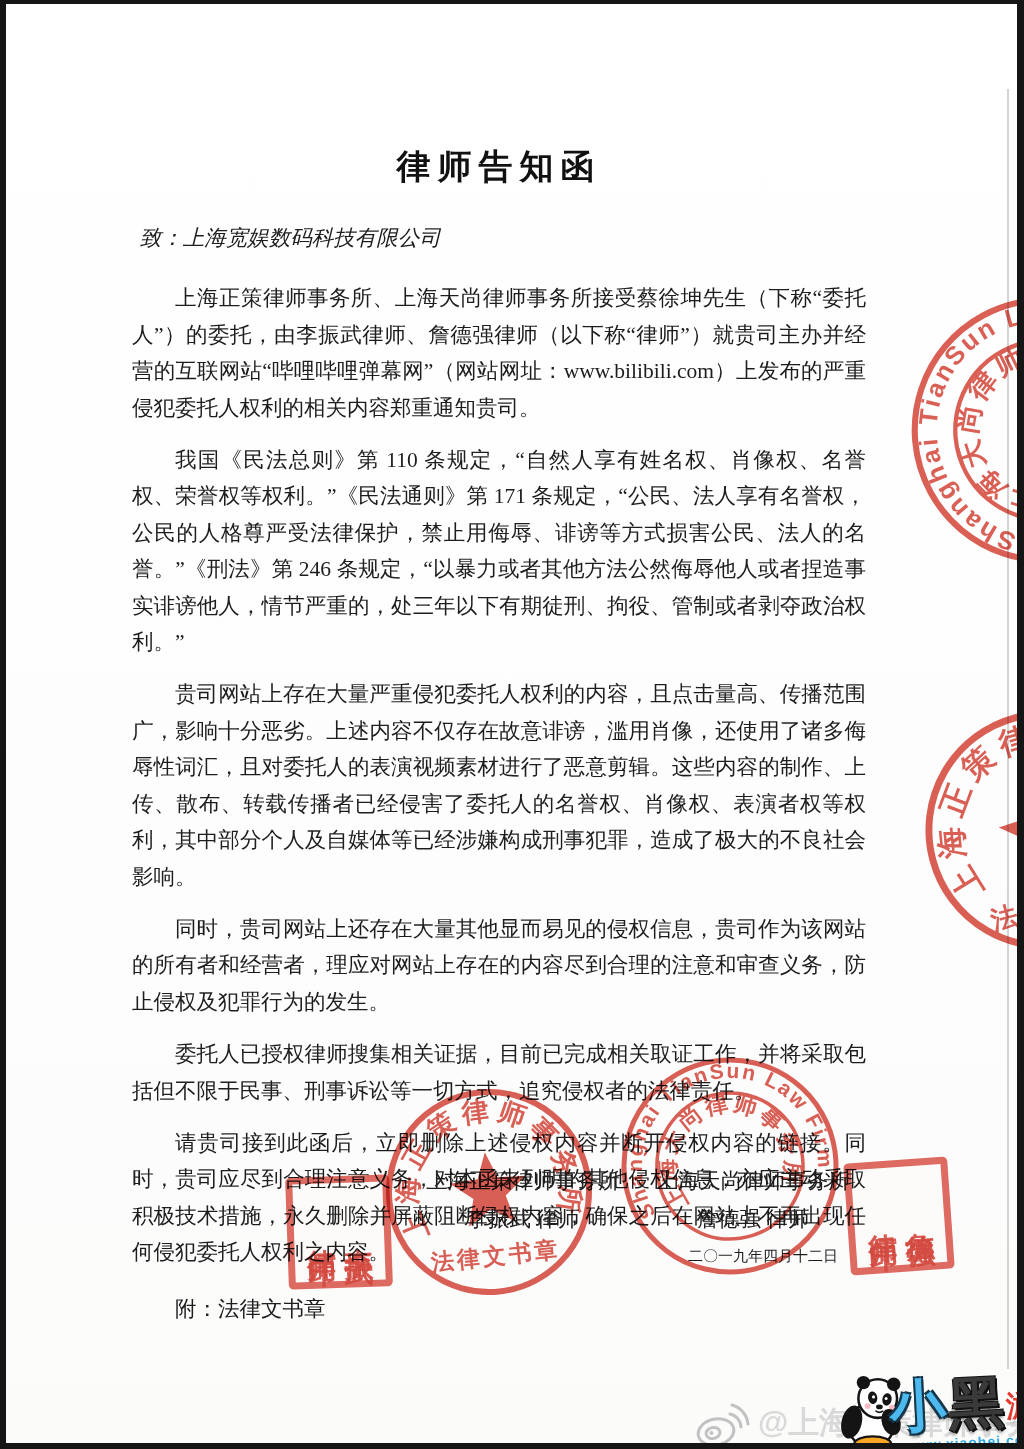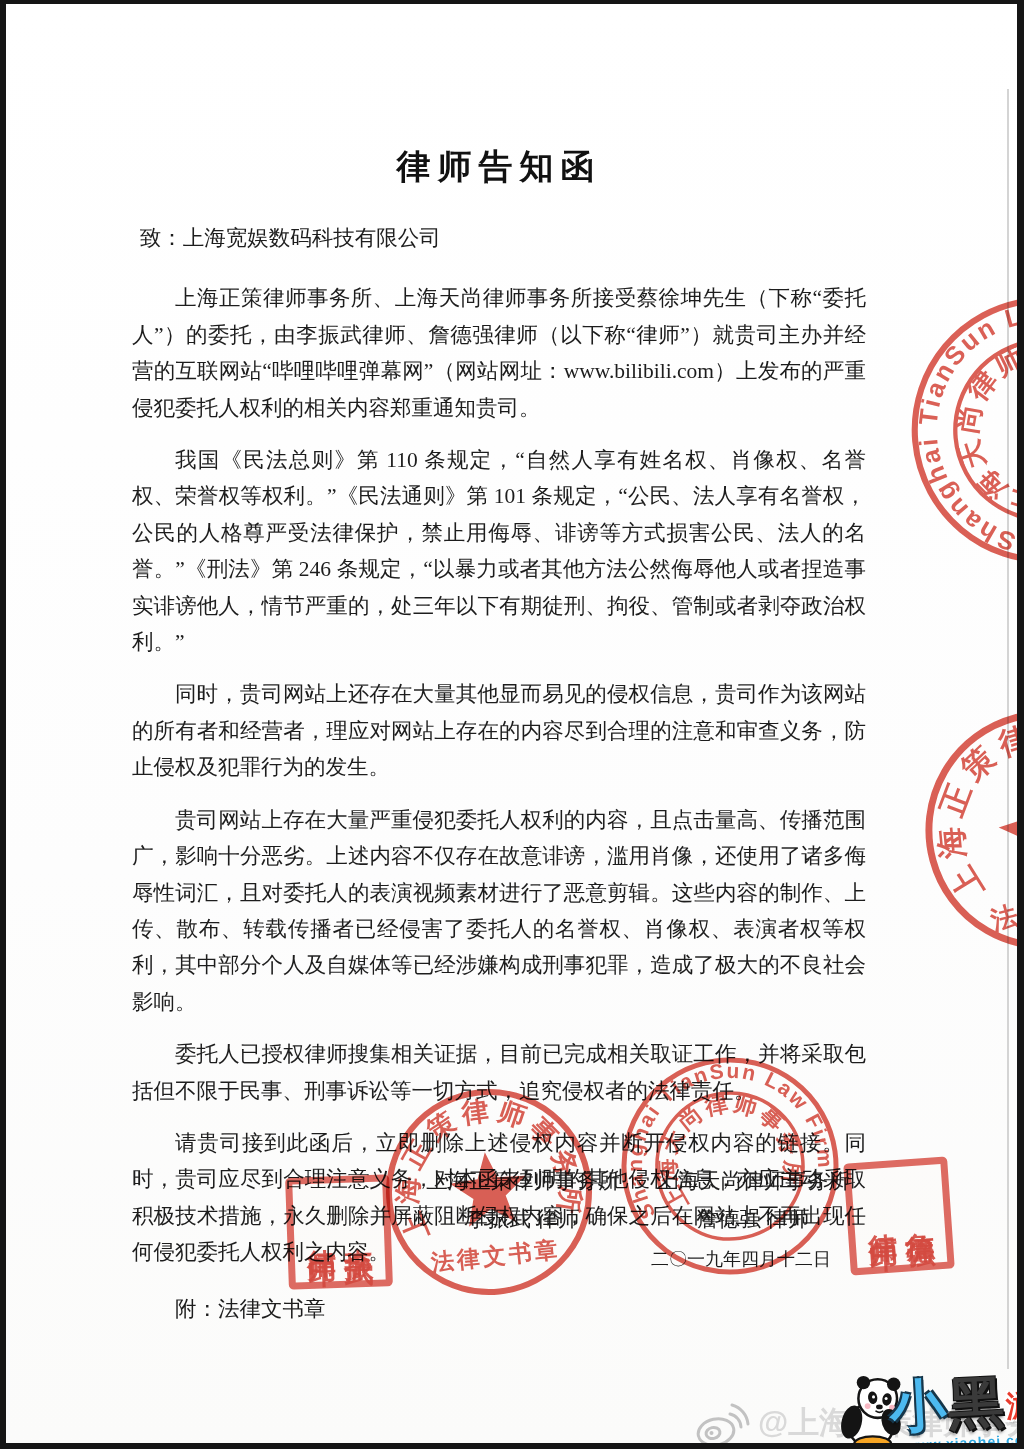--- a/index.html
+++ b/index.html
@@ -19,27 +19,27 @@
   }
   
   .doc{
     position:absolute;left:110px;top:143px;width:766px;
     color:#1d1d1d;font-size:21.5px;line-height:36.4px;
   }
   .doc-title{
     margin:0 0 33px 0;text-align:center;
     font-size:34px;line-height:40px;font-weight:bold;letter-spacing:7px;color:#111;
   }
-  .recipient{margin:0 0 24px 0;text-indent:1.1em;}
+  .recipient{margin:0 0 24px 0;text-indent:1.1em;font-style:italic;}
   .para{margin:16px;text-indent:2em;text-align:justify;}
   .attachment{margin-top:20px;text-indent:2em;}
   .sig-col{position:absolute;width:210px;text-align:center;color:#1d1d1d;font-size:21.5px;line-height:38px;}
   .sig-col.col1{left:412px;top:1158px;}
   .sig-col.col2{left:642px;top:1158px;}
-  .sig-date{position:absolute;left:645px;top:1243px;width:220px;text-align:left;color:#1d1d1d;font-size:18px;}
+  .sig-date{position:absolute;left:612px;top:1243px;width:220px;text-align:right;color:#1d1d1d;font-size:15px;}
   
   .stamp{position:absolute;mix-blend-mode:multiply;opacity:.88;pointer-events:none;}
   .stamp svg{display:block;width:100%;height:100%;}
   .seal{
     position:absolute;display:flex;flex-direction:row;justify-content:center;align-items:center;gap:8px;
     border:7px solid rgba(214,62,50,.85);border-radius:5px;
     mix-blend-mode:multiply;opacity:.9;background:rgba(255,235,232,.12);
   }
   .seal-col{
     writing-mode:vertical-rl;text-orientation:upright;
@@ -82,23 +82,23 @@
 <body>
 
 <div class="page">
 
   <div class="scan-edge"></div>
 
   <div class="doc">
     <h1 class="doc-title">律师告知函</h1>
     <div class="recipient">致：上海宽娱数码科技有限公司</div>
     <p class="para">上海正策律师事务所、上海天尚律师事务所接受蔡徐坤先生（下称“委托人”）的委托，由李振武律师、詹德强律师（以下称“律师”）就贵司主办并经营的互联网站“哔哩哔哩弹幕网”（网站网址：www.bilibili.com）上发布的严重侵犯委托人权利的相关内容郑重通知贵司。</p>
-    <p class="para">我国《民法总则》第 110 条规定，“自然人享有姓名权、肖像权、名誉权、荣誉权等权利。”《民法通则》第 101 条规定，“公民、法人享有名誉权，公民的人格尊严受法律保护，禁止用侮辱、诽谤等方式损害公民、法人的名誉。”《刑法》第 246 条规定，“以暴力或者其他方法公然侮辱他人或者捏造事实诽谤他人，情节严重的，处三年以下有期徒刑、拘役、管制或者剥夺政治权利。”</p>
+    <p class="para">我国《民法总则》第 110 条规定，“自然人享有姓名权、肖像权、名誉权、荣誉权等权利。”《民法通则》第 171 条规定，“公民、法人享有名誉权，公民的人格尊严受法律保护，禁止用侮辱、诽谤等方式损害公民、法人的名誉。”《刑法》第 246 条规定，“以暴力或者其他方法公然侮辱他人或者捏造事实诽谤他人，情节严重的，处三年以下有期徒刑、拘役、管制或者剥夺政治权利。”</p>
+    <p class="para">贵司网站上存在大量严重侵犯委托人权利的内容，且点击量高、传播范围广，影响十分恶劣。上述内容不仅存在故意诽谤，滥用肖像，还使用了诸多侮辱性词汇，且对委托人的表演视频素材进行了恶意剪辑。这些内容的制作、上传、散布、转载传播者已经侵害了委托人的名誉权、肖像权、表演者权等权利，其中部分个人及自媒体等已经涉嫌构成刑事犯罪，造成了极大的不良社会影响。</p>
     <p class="para">同时，贵司网站上还存在大量其他显而易见的侵权信息，贵司作为该网站的所有者和经营者，理应对网站上存在的内容尽到合理的注意和审查义务，防止侵权及犯罪行为的发生。</p>
-    <p class="para">贵司网站上存在大量严重侵犯委托人权利的内容，且点击量高、传播范围广，影响十分恶劣。上述内容不仅存在故意诽谤，滥用肖像，还使用了诸多侮辱性词汇，且对委托人的表演视频素材进行了恶意剪辑。这些内容的制作、上传、散布、转载传播者已经侵害了委托人的名誉权、肖像权、表演者权等权利，其中部分个人及自媒体等已经涉嫌构成刑事犯罪，造成了极大的不良社会影响。</p>
     <p class="para">委托人已授权律师搜集相关证据，目前已完成相关取证工作，并将采取包括但不限于民事、刑事诉讼等一切方式，追究侵权者的法律责任。</p>
     <p class="para">请贵司接到此函后，立即删除上述侵权内容并断开侵权内容的链接。同时，贵司应尽到合理注意义务，对本函未列明的其他侵权信息，亦应主动采取积极技术措施，永久删除并屏蔽阻断侵权内容，确保之后在网站上不再出现任何侵犯委托人权利之内容。</p>
     <div class="para attachment">附：法律文书章</div>
   </div>
 
   <div class="sig-col col1">
     <div>上海正策律师事务所</div>
     <div>李振武 律师</div>
   </div>
   <div class="sig-col col2">

